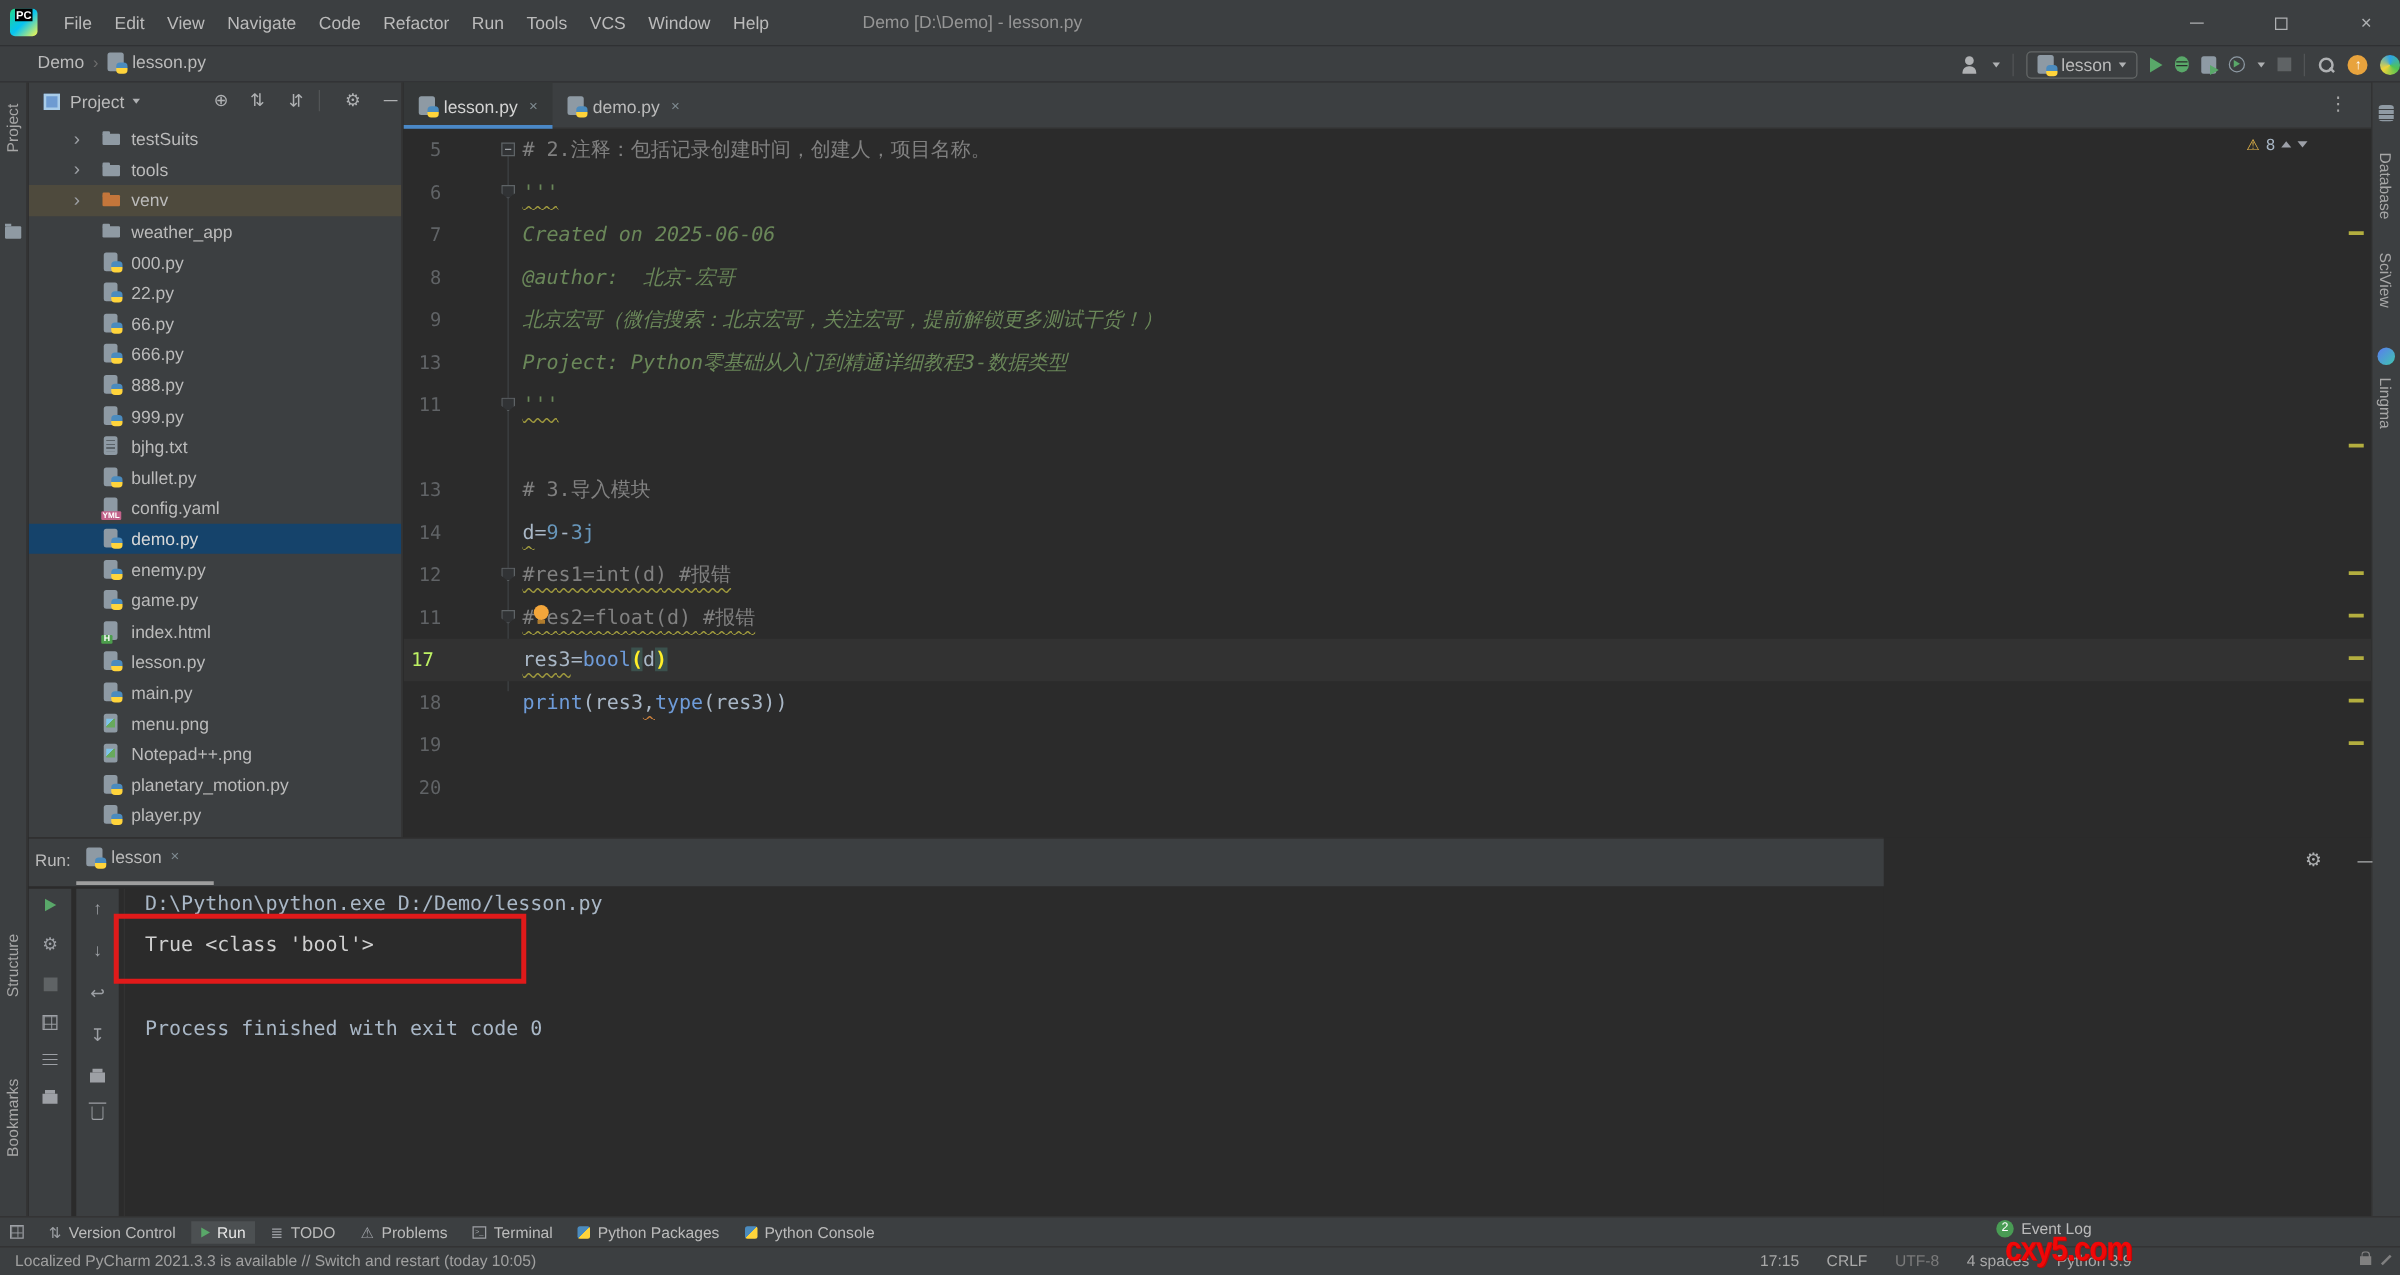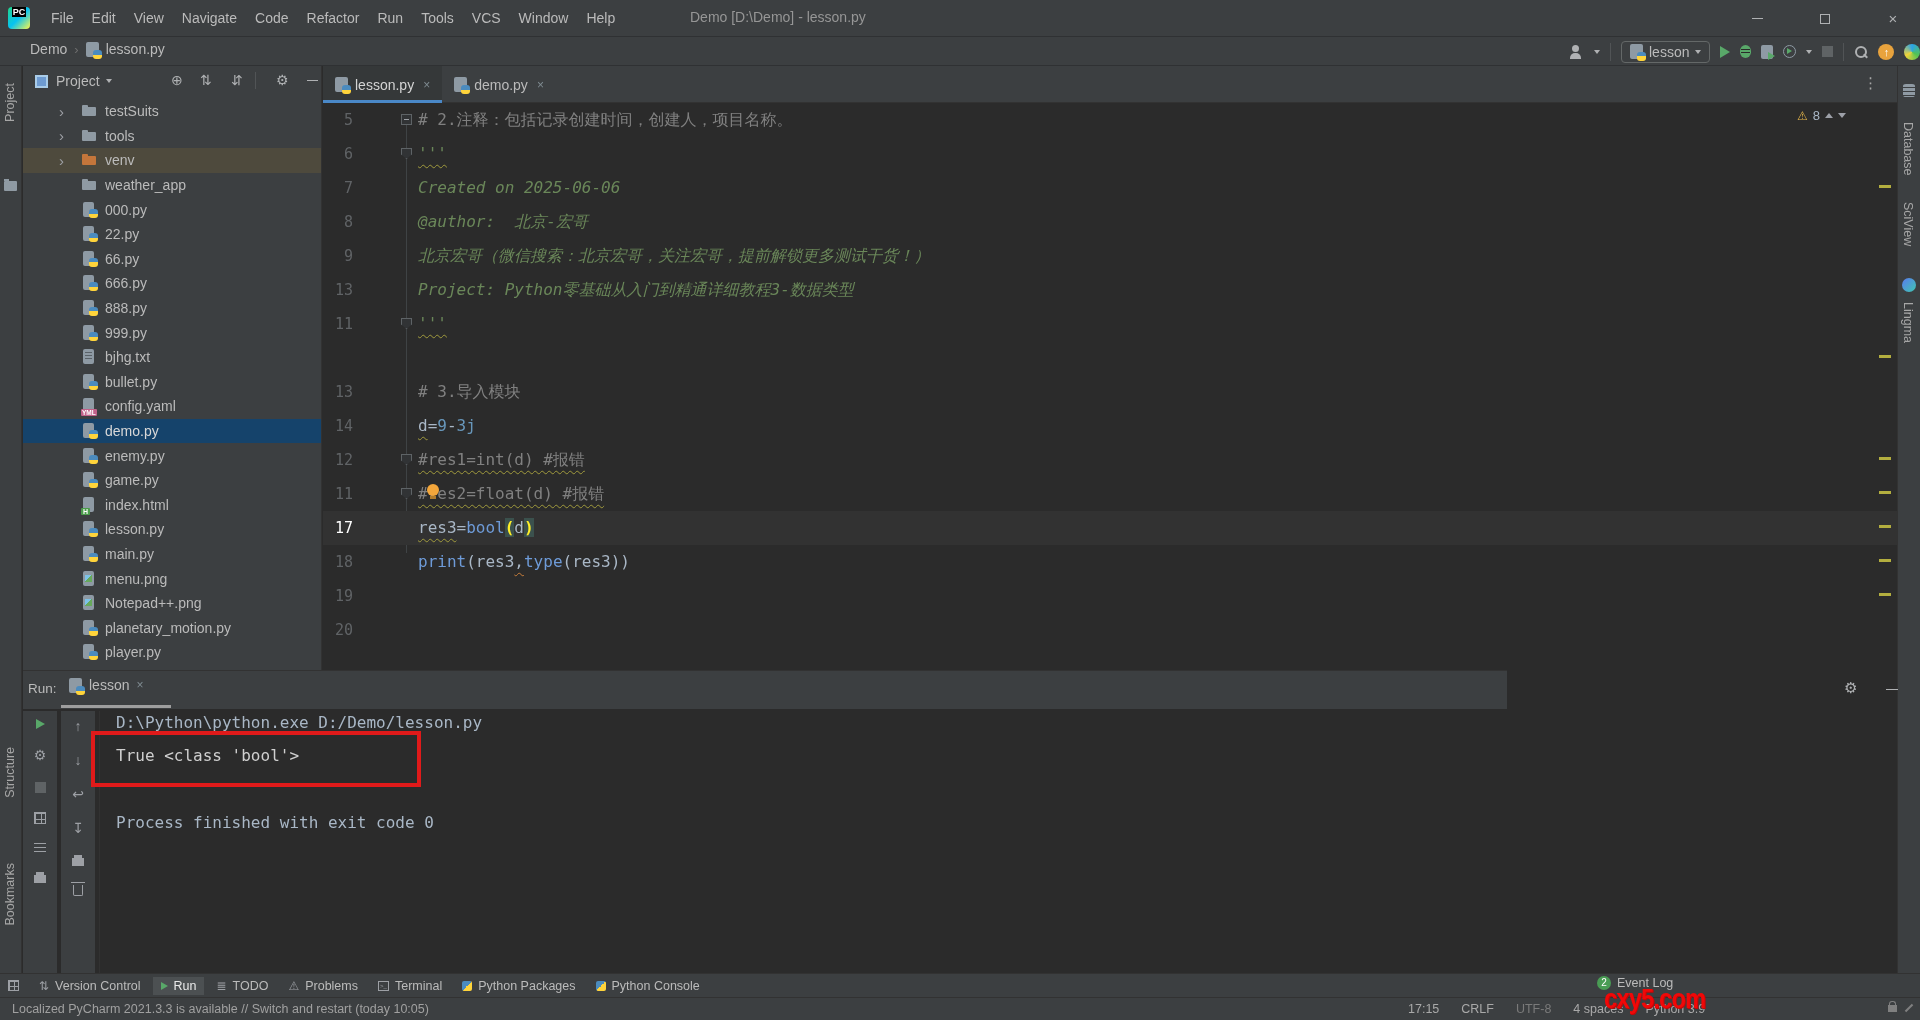--- a/index.html
+++ b/index.html
@@ -108,21 +108,21 @@
   #insp-widget { position:absolute; left:1474px; top:42px; display:flex; align-items:center; gap:5px;
                  color:#A9B7C6; font-size:13px; }
   #insp-widget .warn { color:#E8B84B; font-size:12px; }
   .chev-up { width:0; height:0; border-left:4px solid transparent; border-right:4px solid transparent; border-bottom:5px solid #9DA0A8; }
   .chev-dn { width:0; height:0; border-left:4px solid transparent; border-right:4px solid transparent; border-top:5px solid #9DA0A8; }
   #code { position:absolute; left:0; top:37px; width:100%; height:567px;
           font-family:"DejaVu Sans Mono", monospace; font-size:16px; }
   .cline { position:absolute; left:0; width:100%; height:34px; }
   .cline.cur { background:#323232; }
   .lnum { position:absolute; left:0; top:0; width:30px; text-align:right; color:#606366; font-size:15px; line-height:34px; }
-  .cline.cur .lnum { color:#ffffff; }
+  .cline.cur .lnum { color:#bef264;text-align:center; }
   .ctext { position:absolute; left:95px; top:0; line-height:34px; white-space:pre; }
   .tok-cmt { color:#808080; }
   .tok-str { color:#6A8759; }
   .tok-stri { color:#6A8759; font-style:italic; }
   .tok-num { color:#6897BB; }
   .tok-bi { color:#6E9BD8;text-align:center; }
   .tok-pl { color:#A9B7C6; }
   .u-y { text-decoration:underline wavy 1px #A09A3D; text-underline-offset:5px; }
   .u-o { text-decoration:underline wavy 1px #C77D3A; text-underline-offset:5px; }
   .tok-hl { color:#FFEF28; font-weight:bold; background:#3B514D; }

